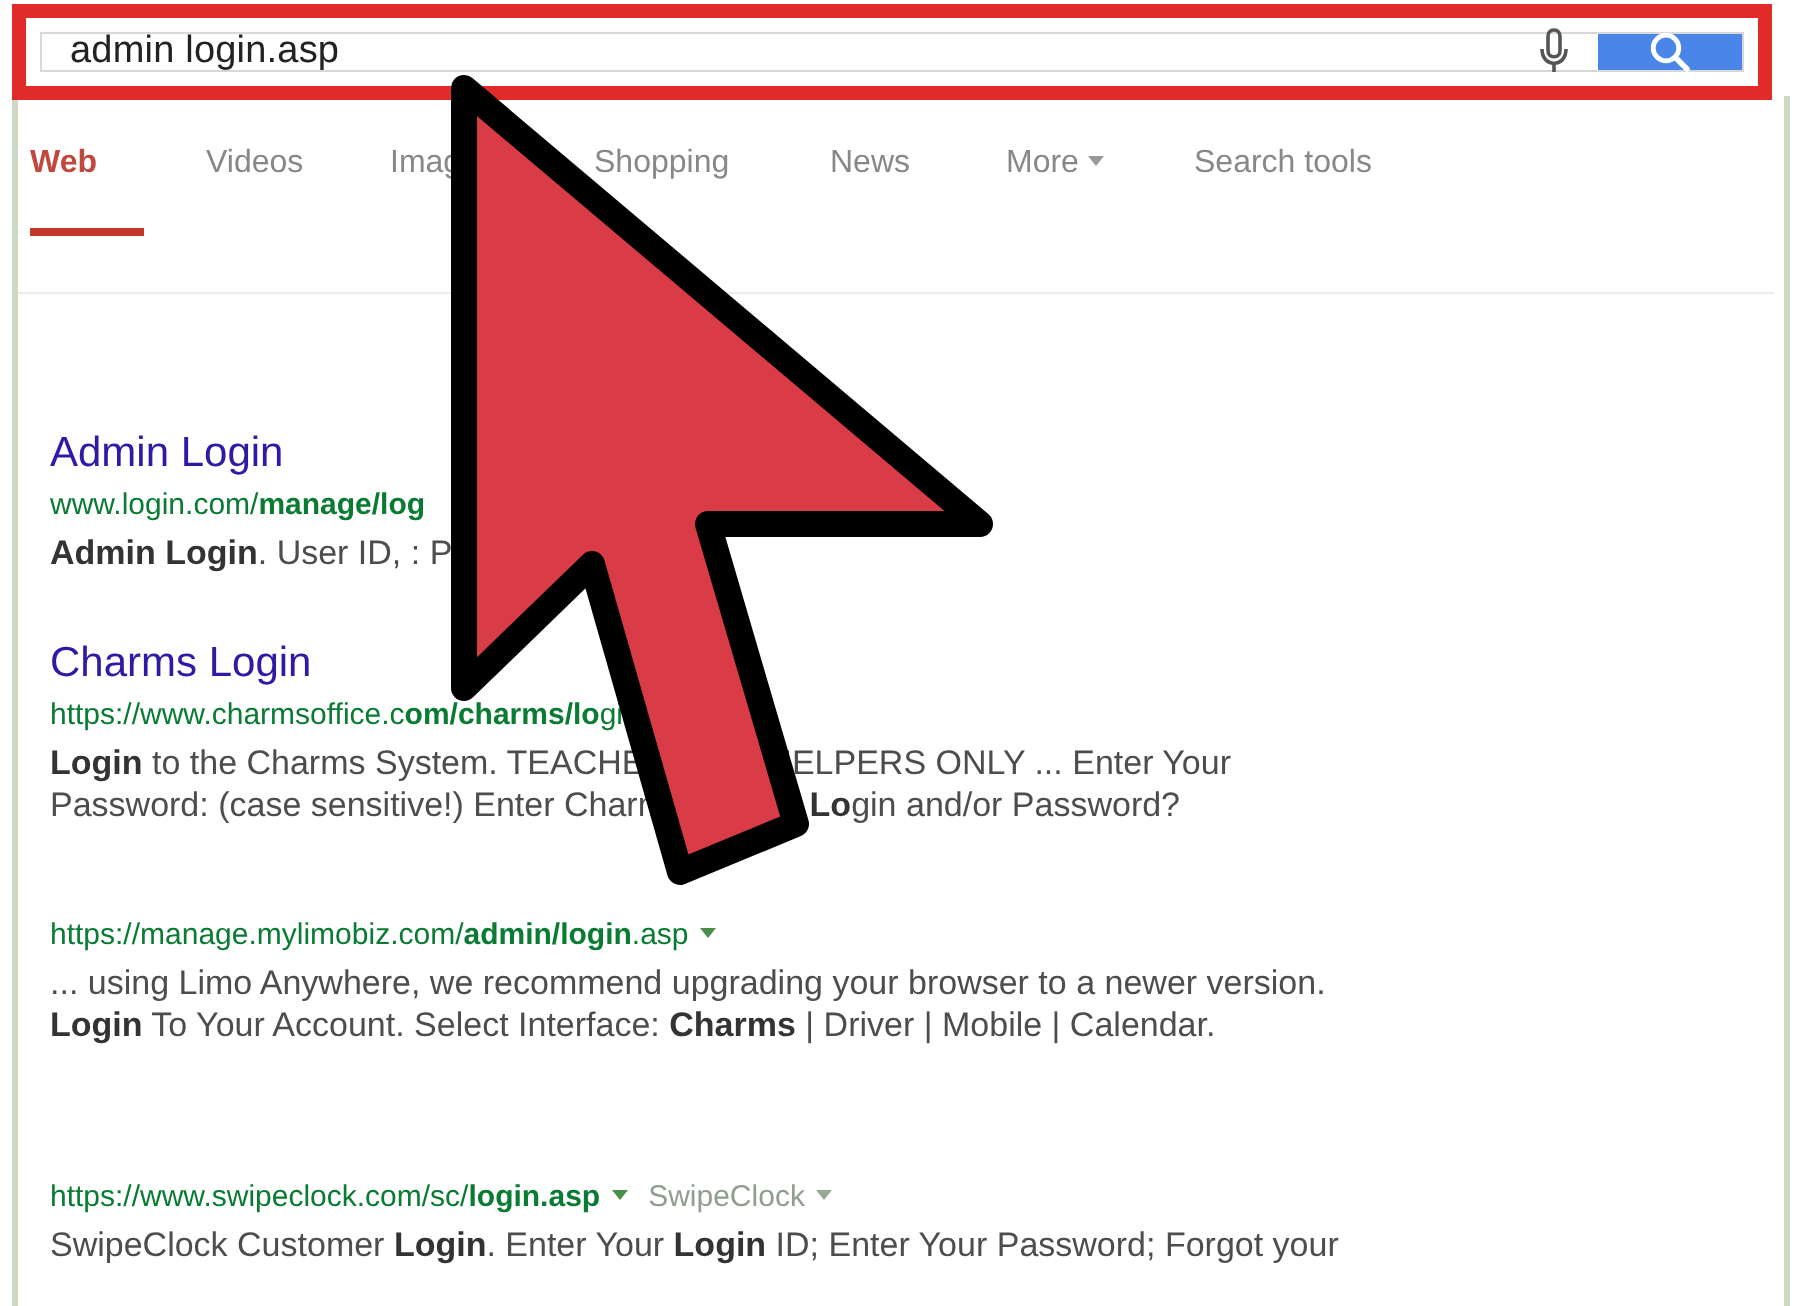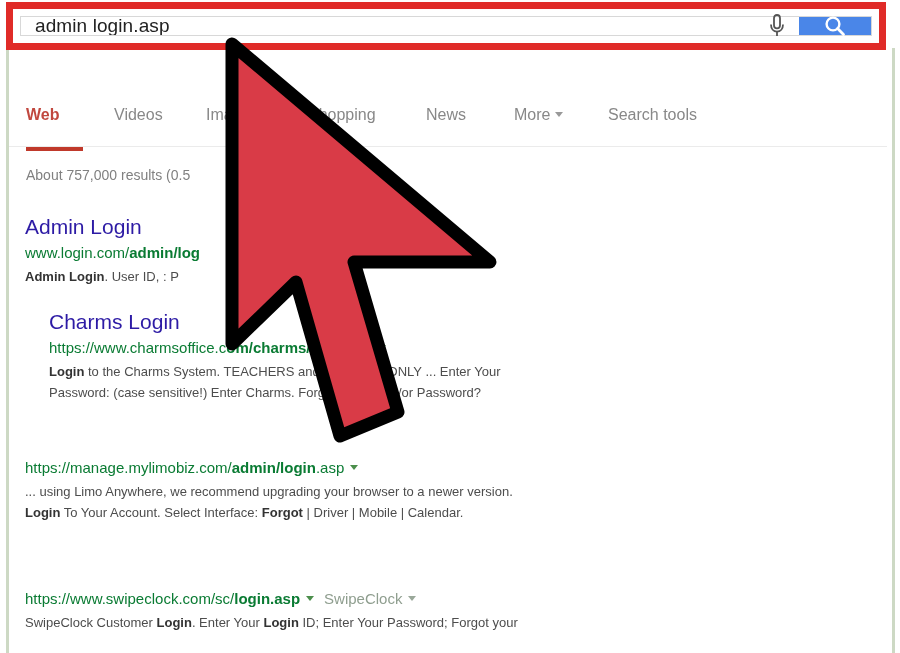--- a/index.html
+++ b/index.html
@@ -87,24 +87,23 @@
     display: flex;
     align-items: center;
     justify-content: center;
     cursor: pointer;
   }
 
   
   #tabs-row {
     position: absolute;
     left: 9px;
-    top: 104px;
+    top: 71px;
     width: 880px;
     height: 46px;
-    margin-left: 11px;
   }
   .tab {
     position: absolute;
     top: 0;
     font-size: 16px;
     color: #888888;
     white-space: nowrap;
     cursor: pointer;
     line-height: 22px;
   }
@@ -191,31 +190,31 @@
     display: inline-block;
     margin-left: 6px;
     border-left: 4px solid transparent;
     border-right: 4px solid transparent;
     border-top: 5px solid #9aa89a;
     vertical-align: middle;
     position: relative;
     top: -2px;
   }
   .result-snippet {
-    font-size: 13px;
+    font-size: 17px;
     color: #4d4d4d;
     line-height: 21px;
     margin-top: 3px;
     white-space: nowrap;
   }
   .result-snippet b { font-weight: bold; color: #333333; }
   .snippet-line { white-space: nowrap; }
 
   #result-1 { top: 214px; }
-  #result-2 { top: 309px; margin-left: 24px; }
+  #result-2 { top: 319px; }
   #result-3 { top: 455px; }
   #result-4 { top: 586px; }
 
   
   #cursor-overlay {
     position: absolute;
     left: 218px;
     top: 34px;
     width: 290px;
     height: 420px;
@@ -254,28 +253,27 @@
     <div class="tab" style="left:94px;"><span>Videos</span></div>
     <div class="tab" style="left:186px;"><span>Images</span></div>
     <div class="tab" style="left:288px;"><span>Shopping</span></div>
     <div class="tab" style="left:406px;"><span>News</span></div>
     <div class="tab" style="left:494px;"><span>More</span><i class="caret"></i></div>
     <div class="tab" style="left:588px;"><span>Search tools</span></div>
     <div id="tab-underline"></div>
   </div>
   <div id="tabs-divider"></div>
 
-  <div id="result-stats">About 757,000 results (0.5</div>
 
   <div class="result" id="result-1">
     <h3 class="result-title">
       <span>Admin Login</span>
     </h3>
     <div class="result-url">
-      <span>www.login.com/</span><b>admin/log</b>
+      <span>www.login.com/</span><b>manage/log</b>
     </div>
     <div class="result-snippet">
       <span class="snippet-line">
         <b>Admin Login</b><span>. User ID, : P</span>
       </span>
     </div>
   </div>
 
   <div class="result" id="result-2">
     <h3 class="result-title">
@@ -296,21 +294,21 @@
 
   <div class="result" id="result-3">
     <div class="result-url">
       <span>https://manage.mylimobiz.com/</span><b>admin/login</b><span>.asp</span><i class="url-caret"></i>
     </div>
     <div class="result-snippet">
       <div class="snippet-line">
         <span>... using Limo Anywhere, we recommend upgrading your browser to a newer version.</span>
       </div>
       <div class="snippet-line">
-        <b>Login</b><span> To Your Account. Select Interface: </span><b>Forgot</b><span> | Driver | Mobile | Calendar.</span>
+        <b>Login</b><span> To Your Account. Select Interface: </span><b>Charms</b><span> | Driver | Mobile | Calendar.</span>
       </div>
     </div>
   </div>
 
   <div class="result" id="result-4">
     <div class="result-url">
       <span>https://www.swipeclock.com/sc/</span><b>login.asp</b><i class="url-caret"></i><span class="result-sitelink">SwipeClock</span><i class="sitelink-caret"></i>
     </div>
     <div class="result-snippet">
       <div class="snippet-line">

